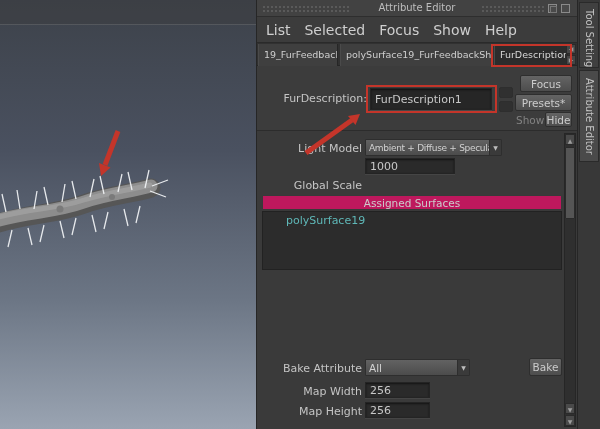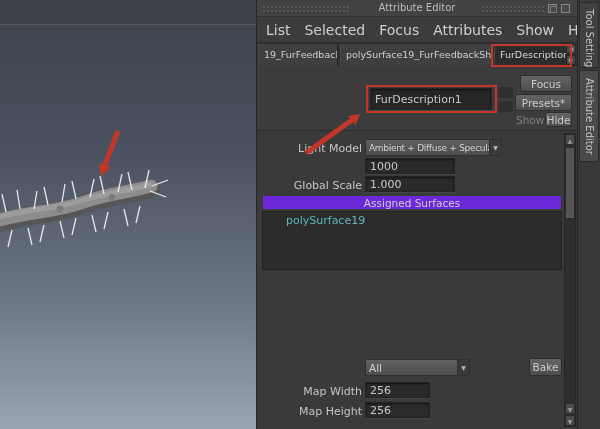--- a/index.html
+++ b/index.html
@@ -52,21 +52,21 @@
          border-radius:2px; color:#ccc; font-size:10.5px; text-align:center; cursor:default; }
   .dropdown { position:absolute; background:linear-gradient(#626262,#4c4c4c); border:1px solid #2e2e2e;
               border-radius:1px; display:flex; align-items:center; overflow:hidden; }
   .dd-text { flex:1; padding:0 3px; font-size:9px; letter-spacing:-0.3px; white-space:nowrap;
              overflow:hidden; color:#d2d2d2; }
   .dd-arrow { width:12px; align-self:stretch; background:#3a3a3a; color:#bdbdbd; font-size:6px;
               display:flex; align-items:center; justify-content:center; border-left:1px solid #2e2e2e; }
 
   .main { position:absolute; left:0; top:130px; width:320px; height:299px; background:#3a3a3a;
           border-top:1px solid #2c2c2c; }
-  .group-header { position:absolute; left:5px; width:300px; height:15px; background:#6d28d9;
+  .group-header { position:absolute; left:5px; width:300px; height:15px; background:#be185d;
                   border:1px solid #393939; text-align:center; font-size:10.5px; color:#cccccc;
                   line-height:14px; }
   .listbox { position:absolute; left:5px; width:300px; background:#2c2c2c; border:1px solid #222; }
   .list-item { padding:2px 23px; font-size:11px; color:#5fb8b8; }
 
   .scrollbar { position:absolute; right:1px; top:2px; width:12px; height:294px; background:#2f2f2f;
                border:1px solid #262626; }
   .sb-btn { position:absolute; left:0; width:10px; height:11px; background:#4a4a4a; color:#9d9d9d;
             font-size:6px; text-align:center; line-height:11px; border:1px solid #2a2a2a; }
   .sb-thumb { position:absolute; left:0; top:13px; width:10px; height:72px; background:#555;
@@ -108,33 +108,33 @@
       <span class="tb-title">Attribute Editor</span>
       <div class="grip" style="right:32px; width:64px;"></div>
       <span class="tb-icon inner" style="right:20px;"></span>
       <span class="tb-icon" style="right:7px;"></span>
     </div>
 
     <div class="menubar">
       <span class="menu-item">List</span>
       <span class="menu-item">Selected</span>
       <span class="menu-item">Focus</span>
-      <span class="menu-item">Attributes</span>
       <span class="menu-item">Show</span>
       <span class="menu-item">Help</span>
     </div>
 
     <div class="tabbar">
       <div class="tab" style="left:1px; width:80px;">19_FurFeedback</div>
       <div class="tab" style="left:83px; width:152px;">polySurface19_FurFeedbackShape</div>
       <div class="tab active" style="left:237px; width:74px;">FurDescription1</div>
       <div class="tab-scroll" style="left:309px; top:1px;">◀</div>
       <div class="tab-scroll" style="left:309px; top:12px;">▶</div>
     </div>
 
+    <div class="lbl" style="left:10px; top:92px; width:100px;">FurDescription:</div>
     <div class="field" style="left:113px; top:88px; width:122px; height:22px; background:#262626;">
       <input value="FurDescription1" style="">
     </div>
     <div class="btn" style="left:242px; top:87px; width:14px; height:11px; background:#303030;"></div>
     <div class="btn" style="left:242px; top:101px; width:14px; height:11px; background:#303030;"></div>
 
     <div class="btn" style="left:263px; top:75px; width:52px; height:17px; line-height:16px;">Focus</div>
     <div class="btn" style="left:258px; top:94px; width:57px; height:17px; line-height:16px;">Presets*</div>
     <span style="position:absolute; left:259px; top:114px; color:#828282; font-size:10.5px;">Show</span>
     <div class="btn" style="left:288px; top:112px; width:27px; height:15px; line-height:14px;">Hide</div>
@@ -145,30 +145,28 @@
       <div class="dropdown" style="left:108px; top:8px; width:137px; height:17px;">
         <span class="dd-text">Ambient + Diffuse + Specular</span>
         <span class="dd-arrow">▼</span>
       </div>
 
       <div class="field" style="left:108px; top:27px; width:90px; height:16px;">
         <input value="1000" style="">
       </div>
 
       <div class="lbl" style="left:10px; top:48px; width:95px;">Global Scale</div>
-      <div class="field" style="left:108px; top:45px; width:90px; height:16px;">
-        <input value="1.000" style="">
-      </div>
 
       <div class="group-header" style="top:64px;">Assigned Surfaces</div>
 
       <div class="listbox" style="top:80px; height:59px;">
         <div class="list-item">polySurface19</div>
       </div>
 
+      <div class="lbl" style="left:10px; top:231px; width:95px;">Bake Attribute</div>
       <div class="dropdown" style="left:108px; top:228px; width:105px; height:17px;">
         <span class="dd-text" style="font-size:10.5px; letter-spacing:0;">All</span>
         <span class="dd-arrow">▼</span>
       </div>
       <div class="btn" style="left:272px; top:227px; width:33px; height:18px; line-height:17px;">Bake</div>
 
       <div class="lbl" style="left:10px; top:254px; width:95px;">Map Width</div>
       <div class="field" style="left:108px; top:251px; width:65px; height:16px;">
         <input value="256" style="">
       </div>

